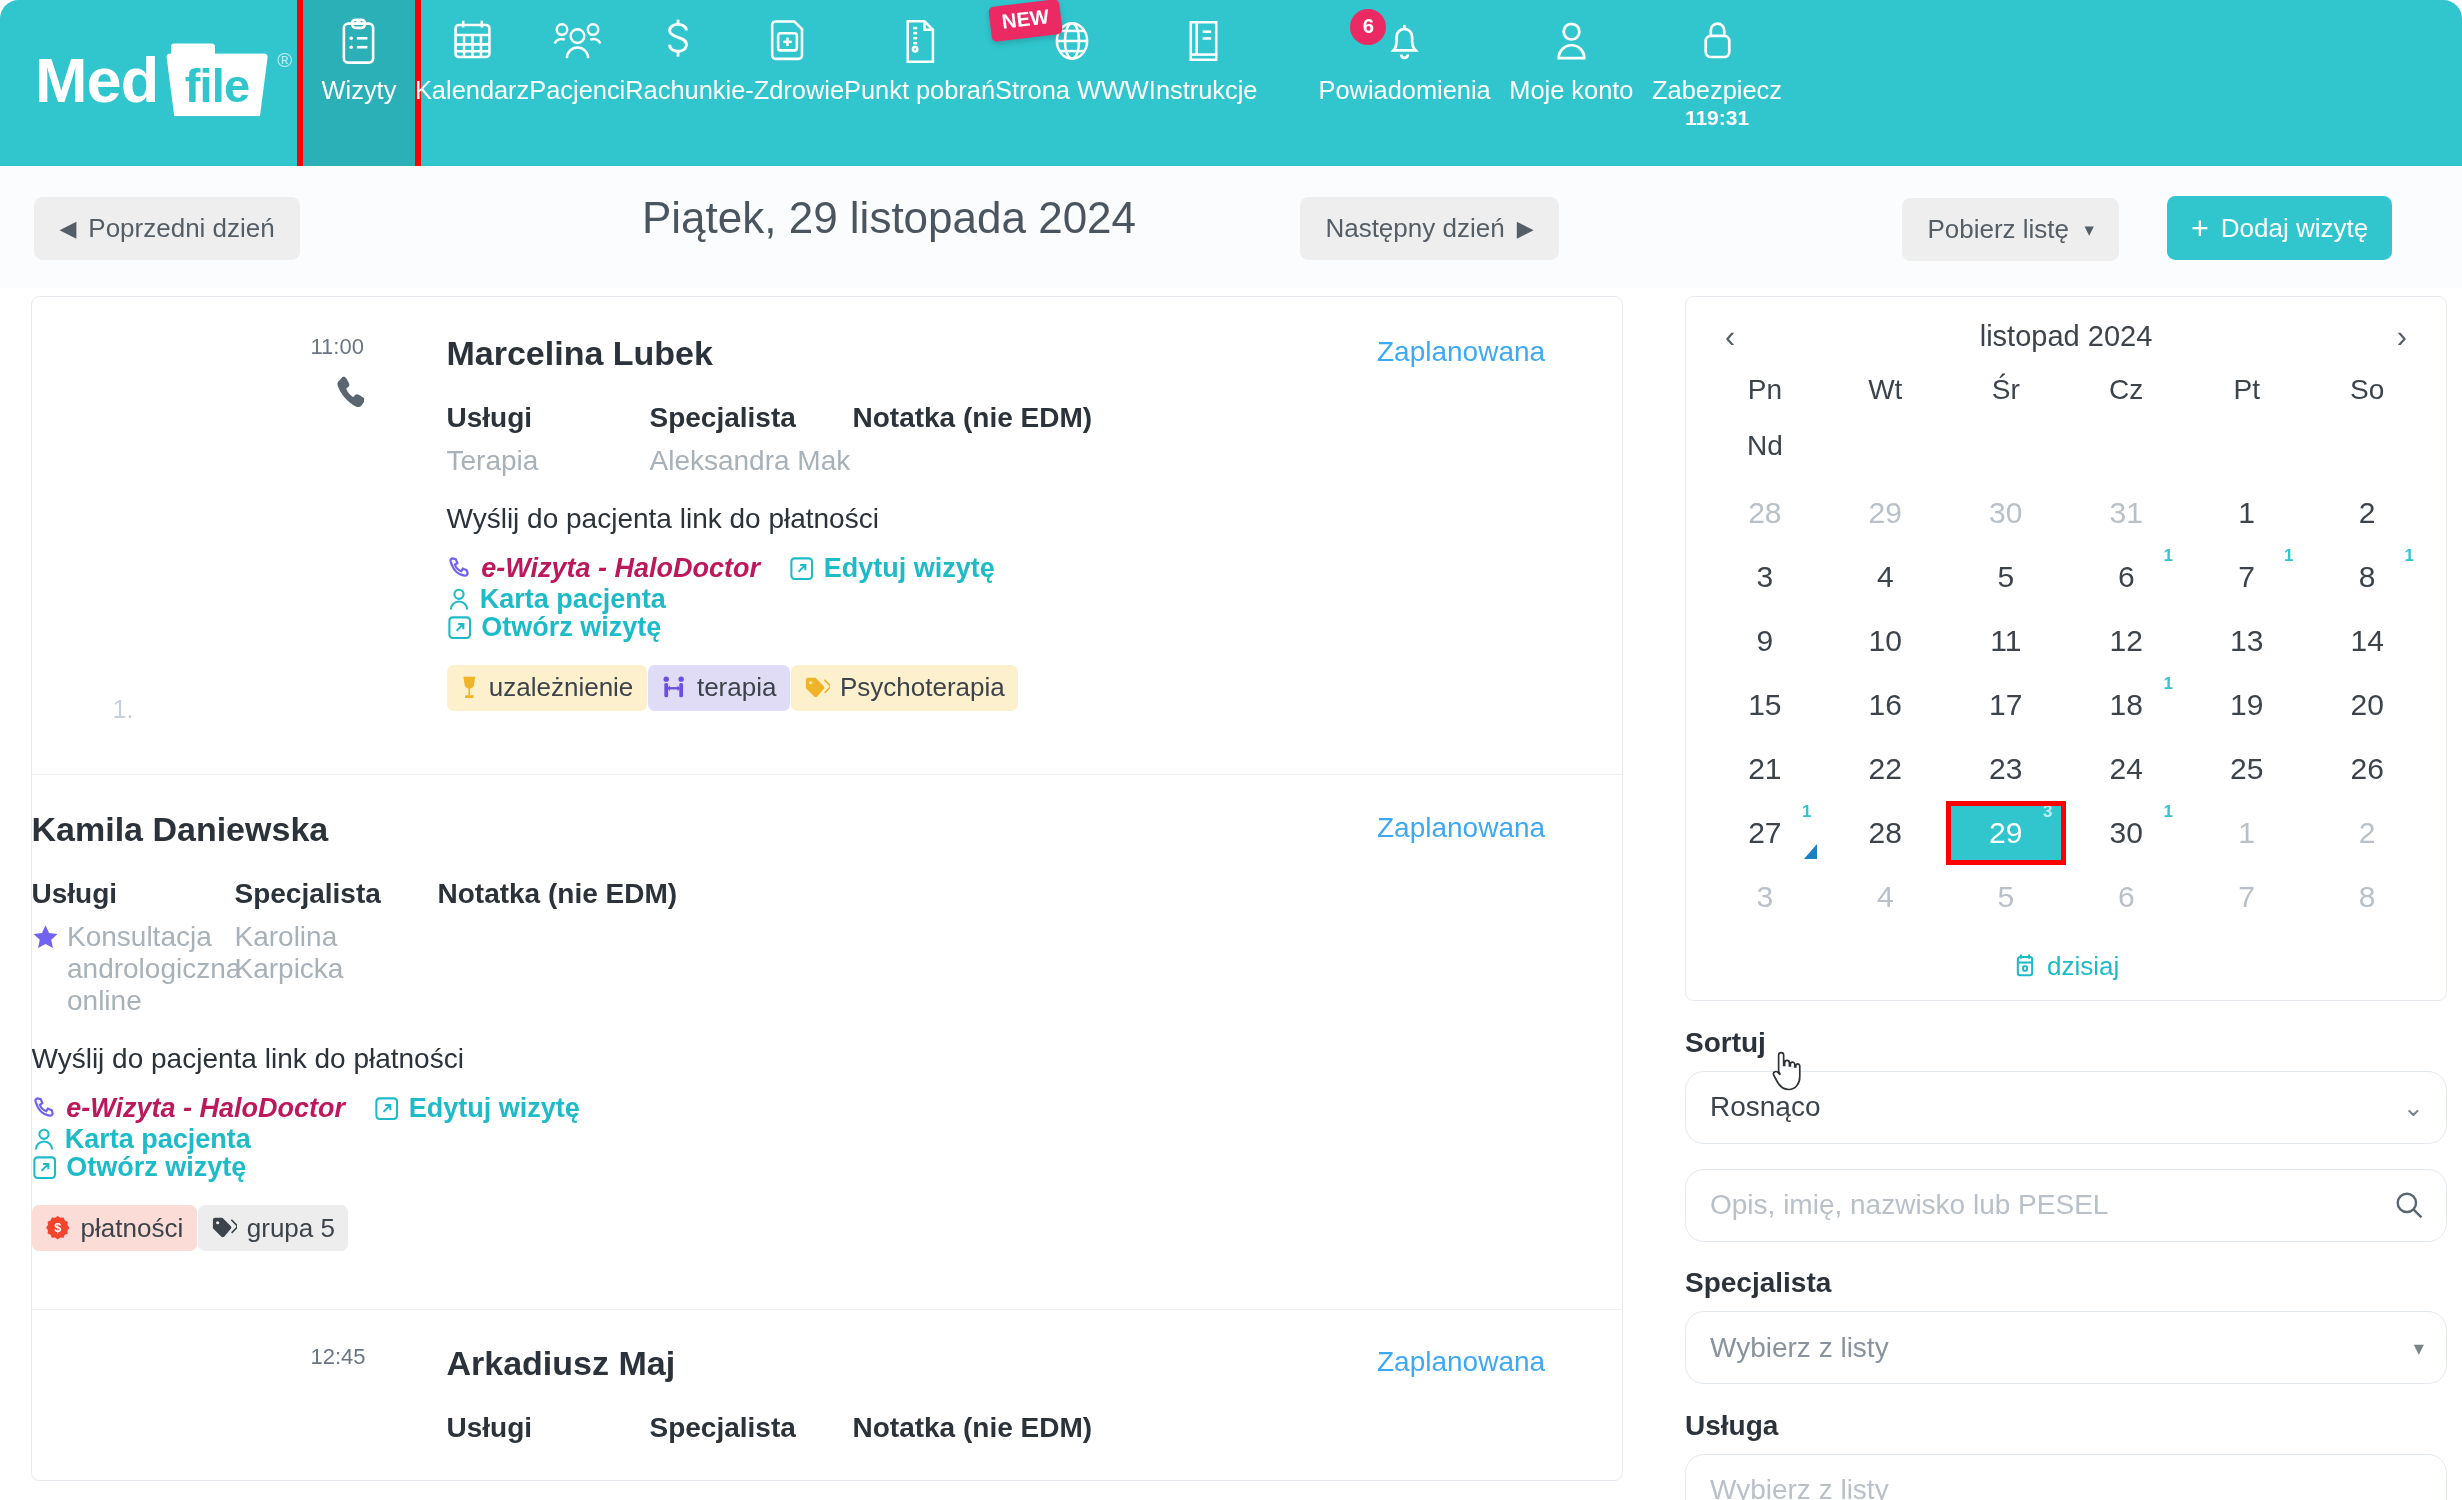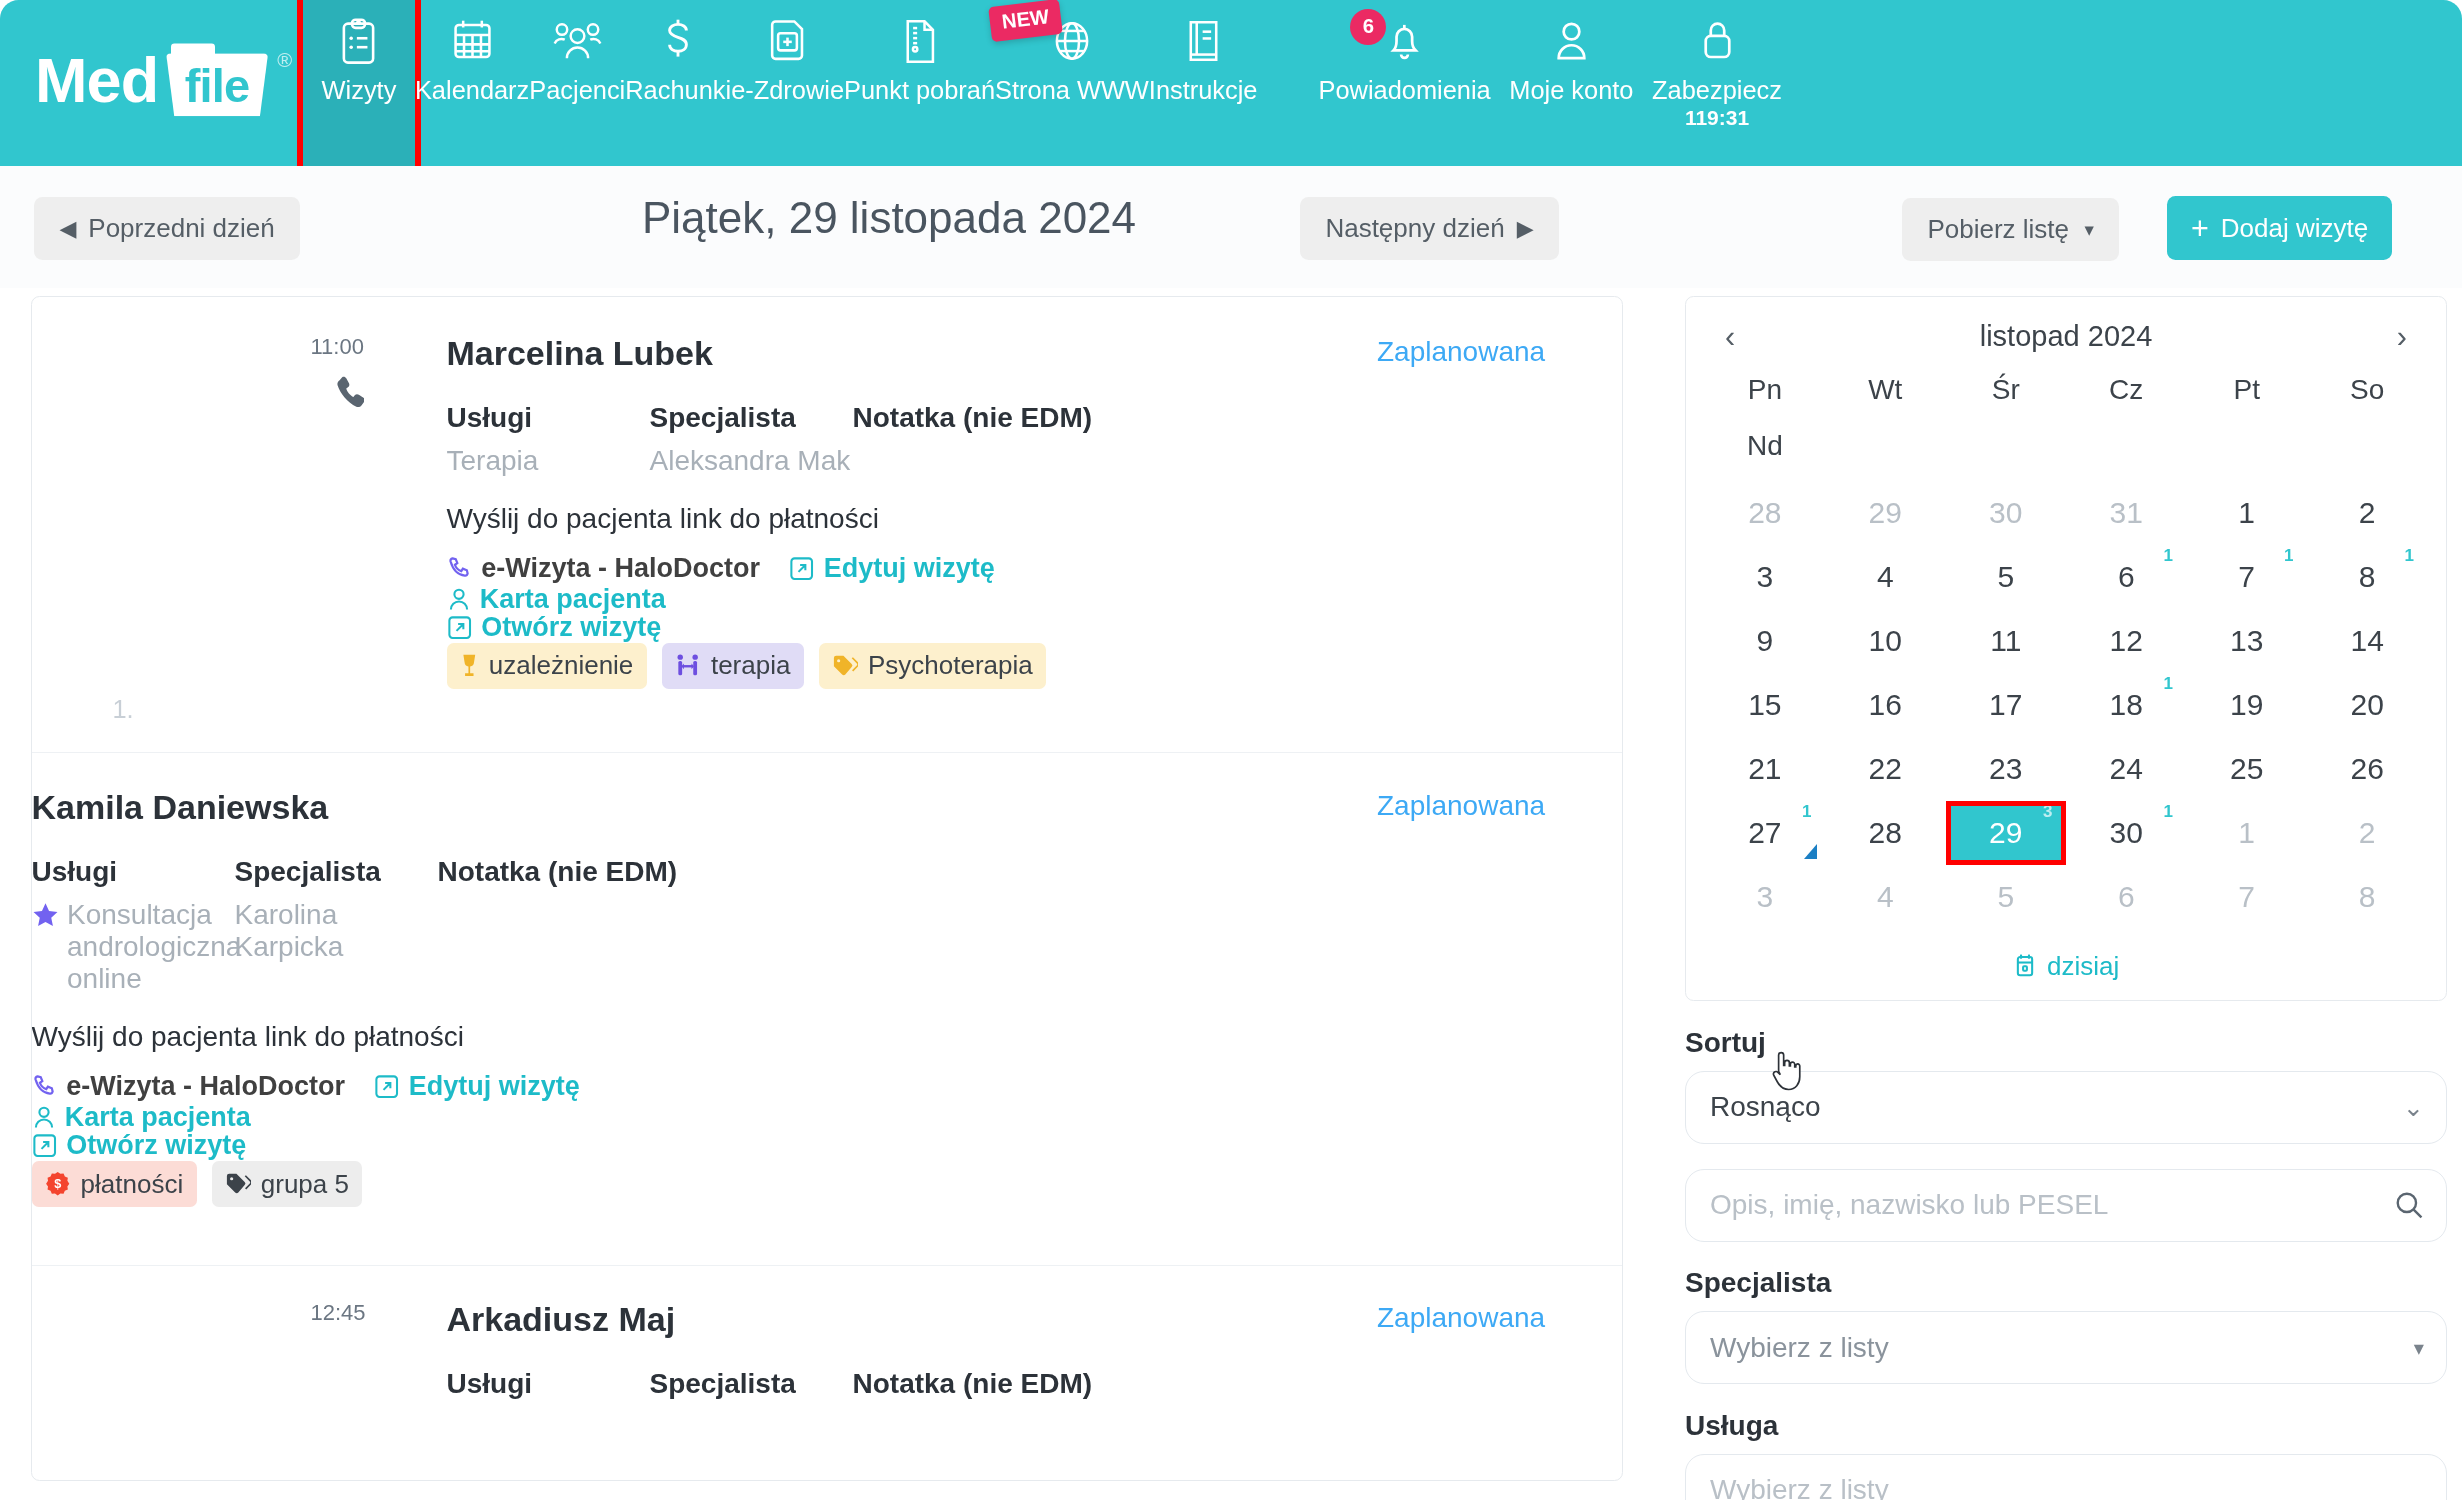--- a/index.html
+++ b/index.html
@@ -184,23 +184,23 @@
     margin-top: 18.6px;
     display: flex; flex-wrap: wrap; align-items: flex-start;
     gap: 0 29px;
     max-width: 644px;
   }
   .alink {
     display: inline-flex; align-items: center; gap: 9.3px;
     font-size: 27px; font-weight: bold;
     color: #1dbbc8; cursor: pointer; white-space: nowrap;
   }
-  .alink.purple { color: #404040; }
+  .alink.purple { color: #be185d; font-style: italic; }
   .appt-tags {
-    display: flex; gap: 15px; align-items: center;
+    margin-top: 22px; display: flex; gap: 1px; align-items: center;
   }
   .tag {
     display: inline-flex; align-items: center; gap: 10.2px;
     border-radius: 6.8px;
     padding: 7.6px 13.5px;
     font-size: 26px; color: #3c434a;
   }
   .tag.yellow { background: #fdf0cd; }
   .tag.purple { background: #e0dcf6; }
   .tag.red    { background: #fcdcd6; }

